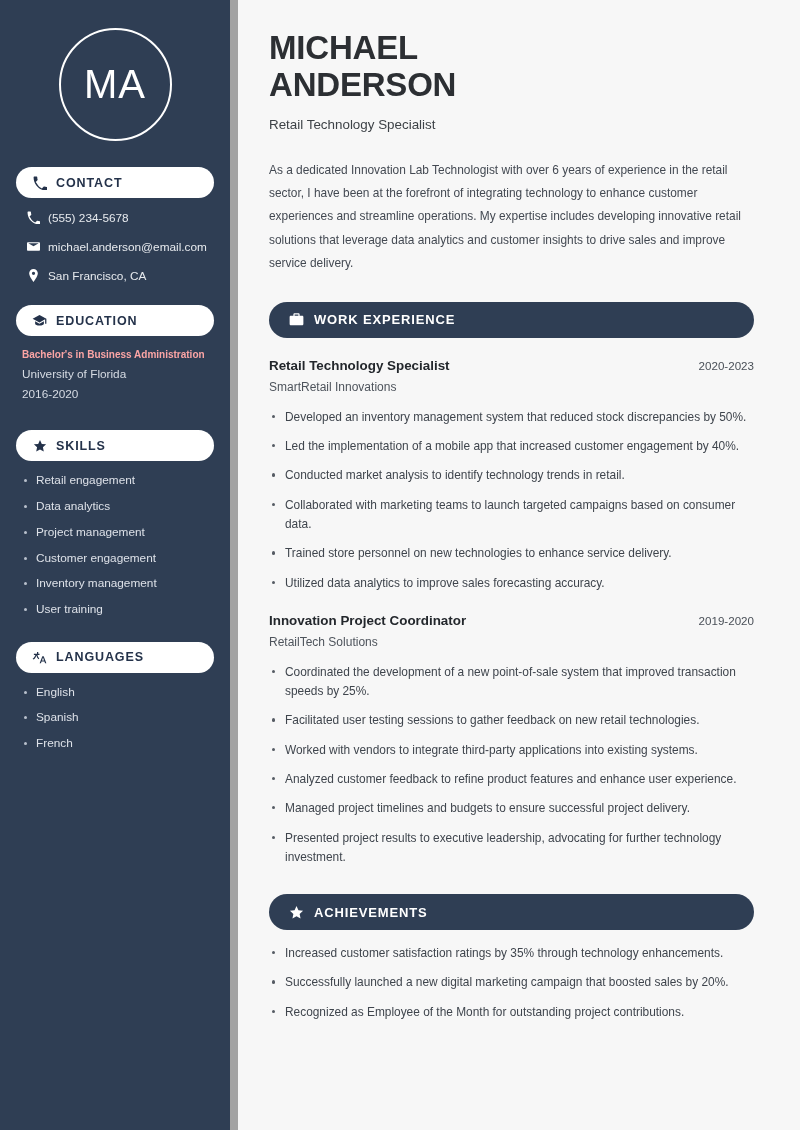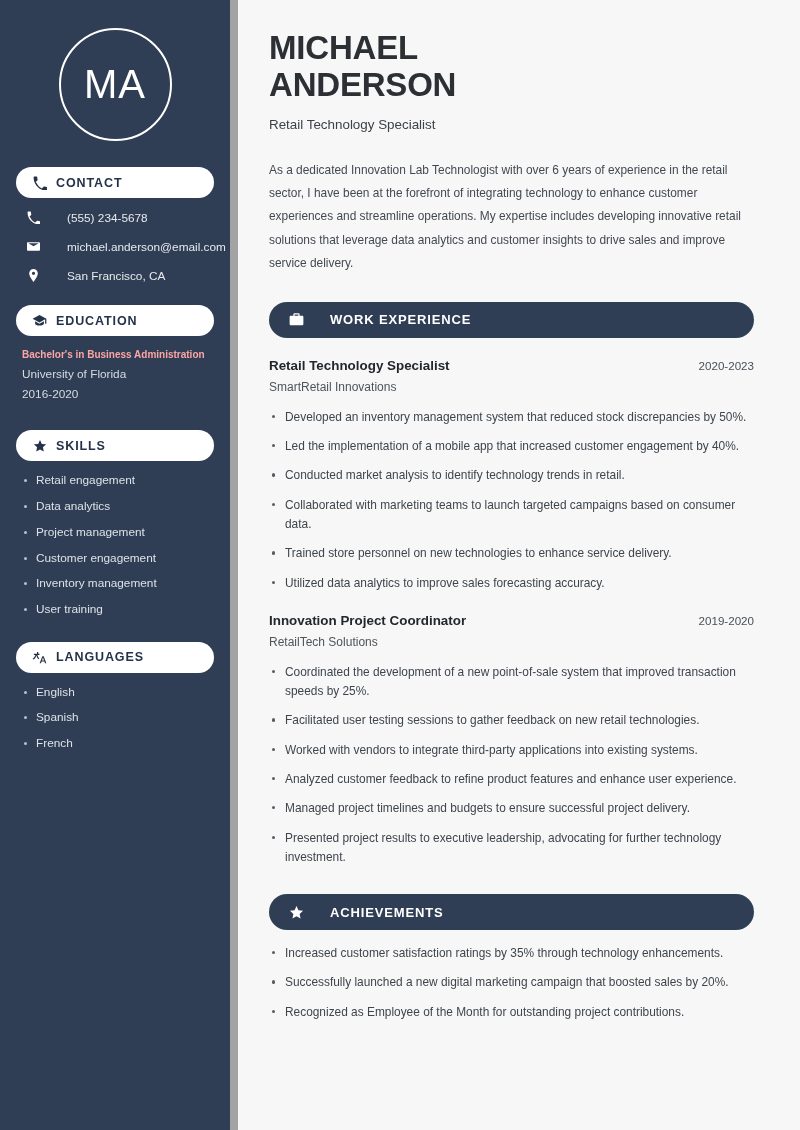--- a/index.html
+++ b/index.html
@@ -72,21 +72,21 @@
     flex: 0 0 15px;
   }
   .pill svg { display: block; fill: #24324a; }
 
   .side-block { margin-bottom: 6px; }
   .side-body { padding: 12px 2px 0 6px; }
 
   .contact-row {
     display: flex;
     align-items: center;
-    gap: 26px;
+    gap: 7px;
     font-size: 11.8px;
     color: #e7eaee;
     margin-bottom: 14px;
     padding-left: 4px;
   }
   .contact-row .ci {
     width: 15px; height: 15px; flex: 0 0 15px;
     display: flex; align-items: center; justify-content: center;
   }
   .contact-row svg { display: block; fill: #ffffff; }
@@ -155,21 +155,21 @@
     margin-top: 27px;
   }
 
   .sec-bar {
     background: #2f3e54;
     color: #ffffff;
     border-radius: 999px;
     height: 36px;
     display: flex;
     align-items: center;
-    gap: 26px;
+    gap: 10px;
     padding: 0 19px;
     font-size: 13px;
     font-weight: bold;
     letter-spacing: 0.85px;
     margin-top: 27px;
   }
   .sec-bar .sb-icon {
     width: 16px; height: 16px; flex: 0 0 16px;
     display: flex; align-items: center; justify-content: center;
   }

